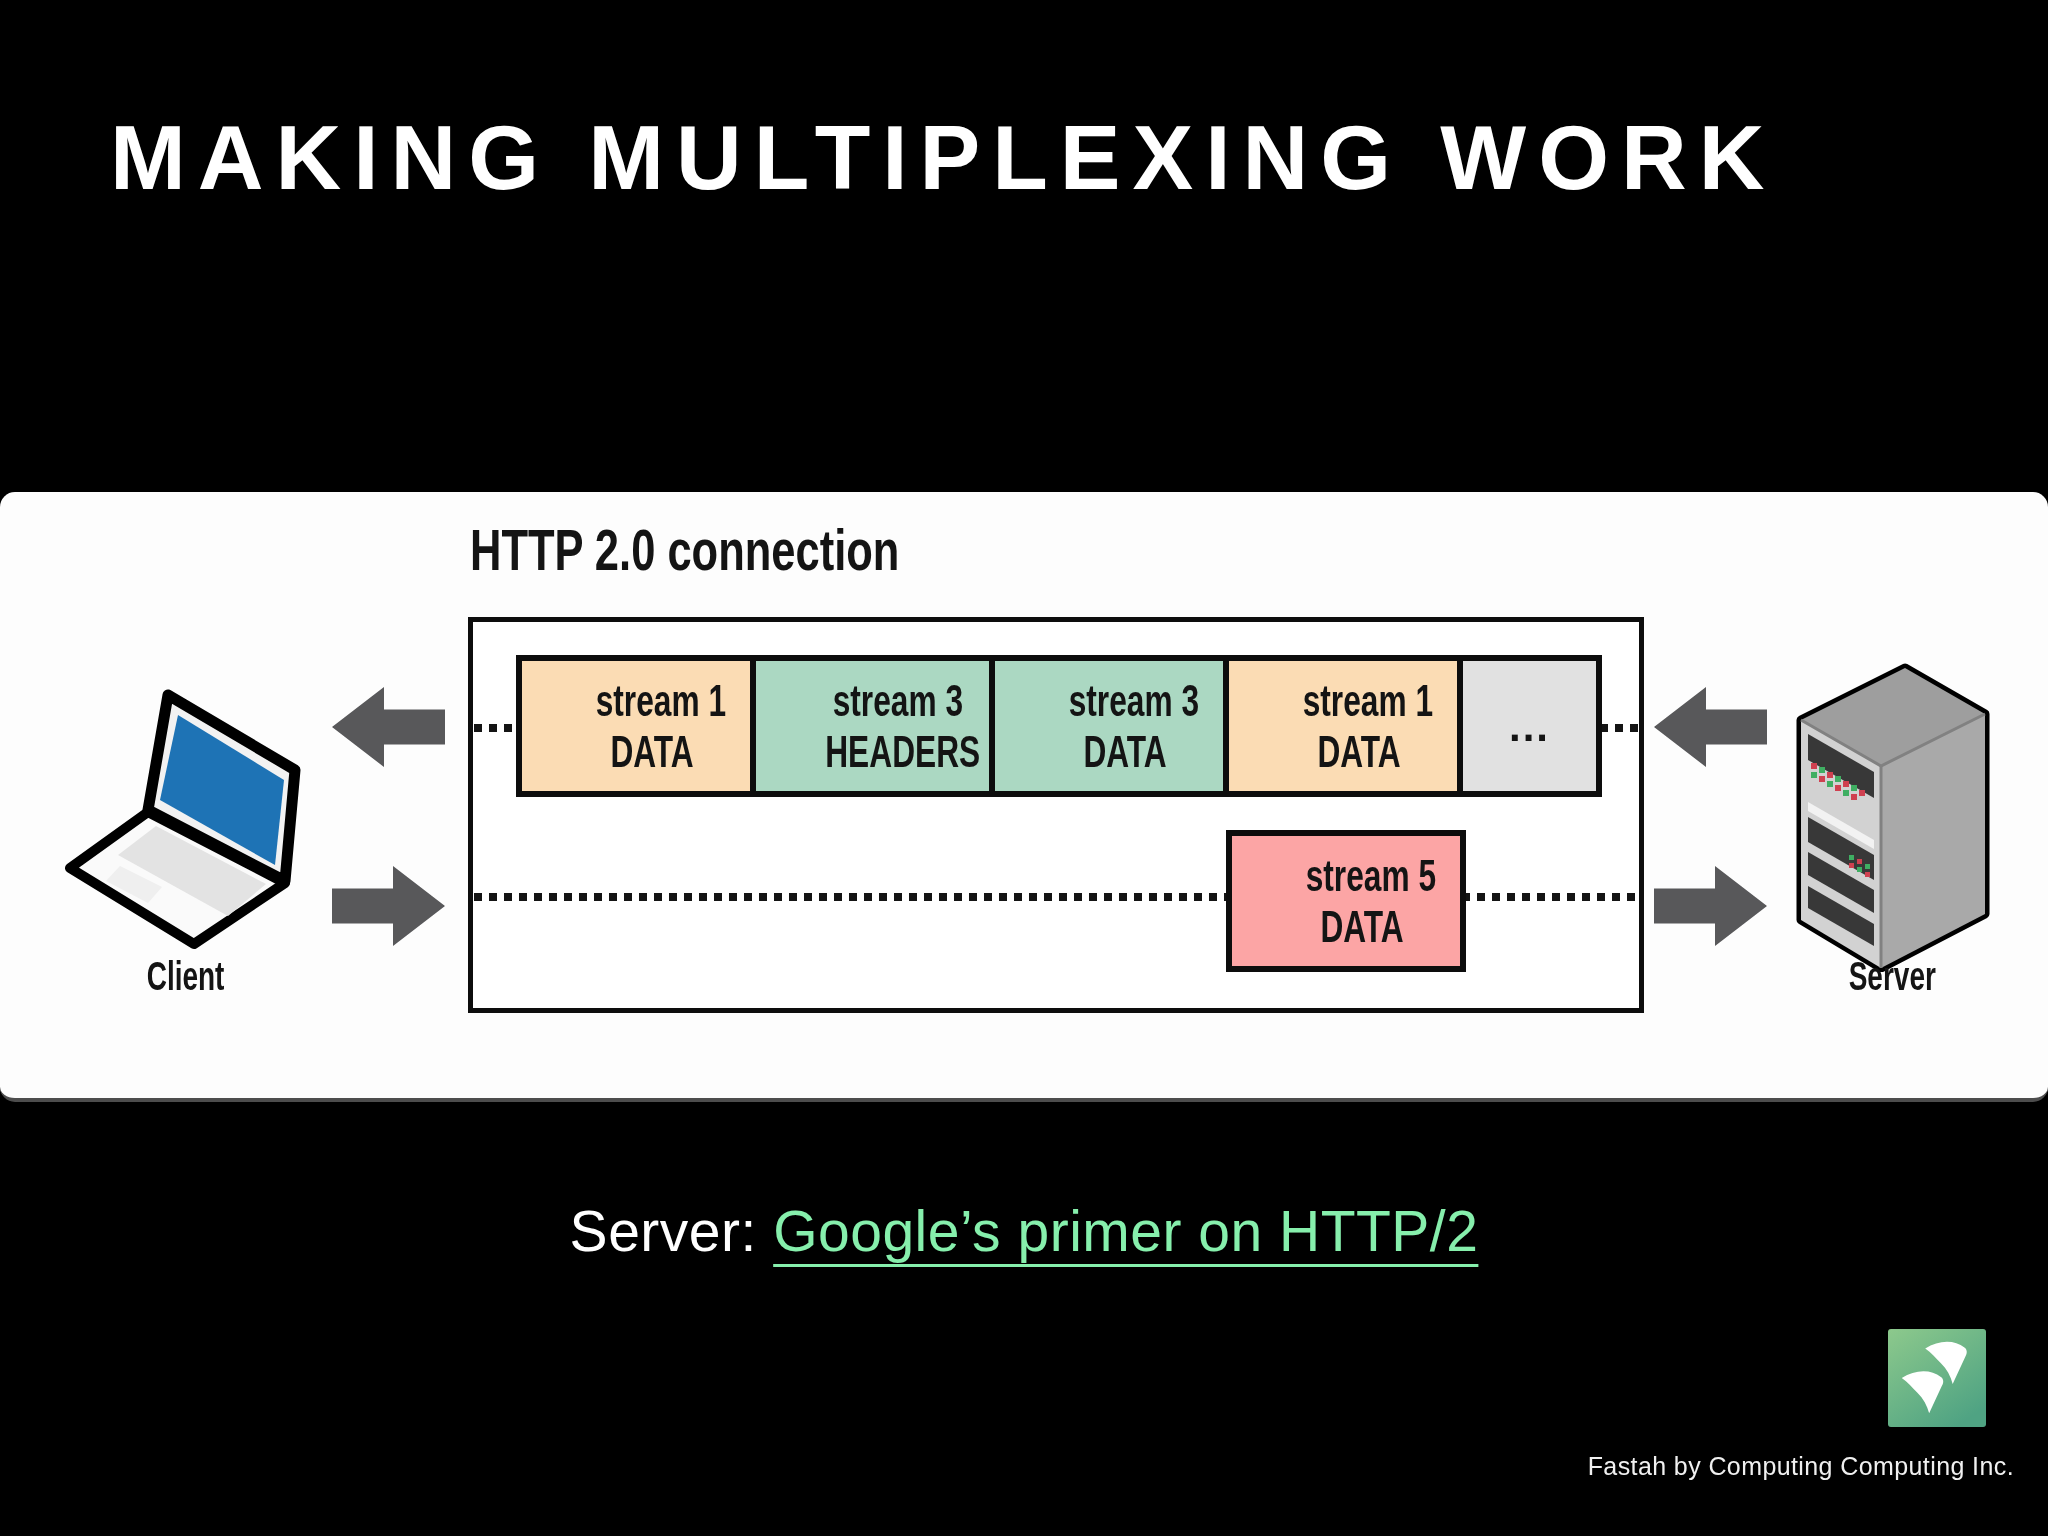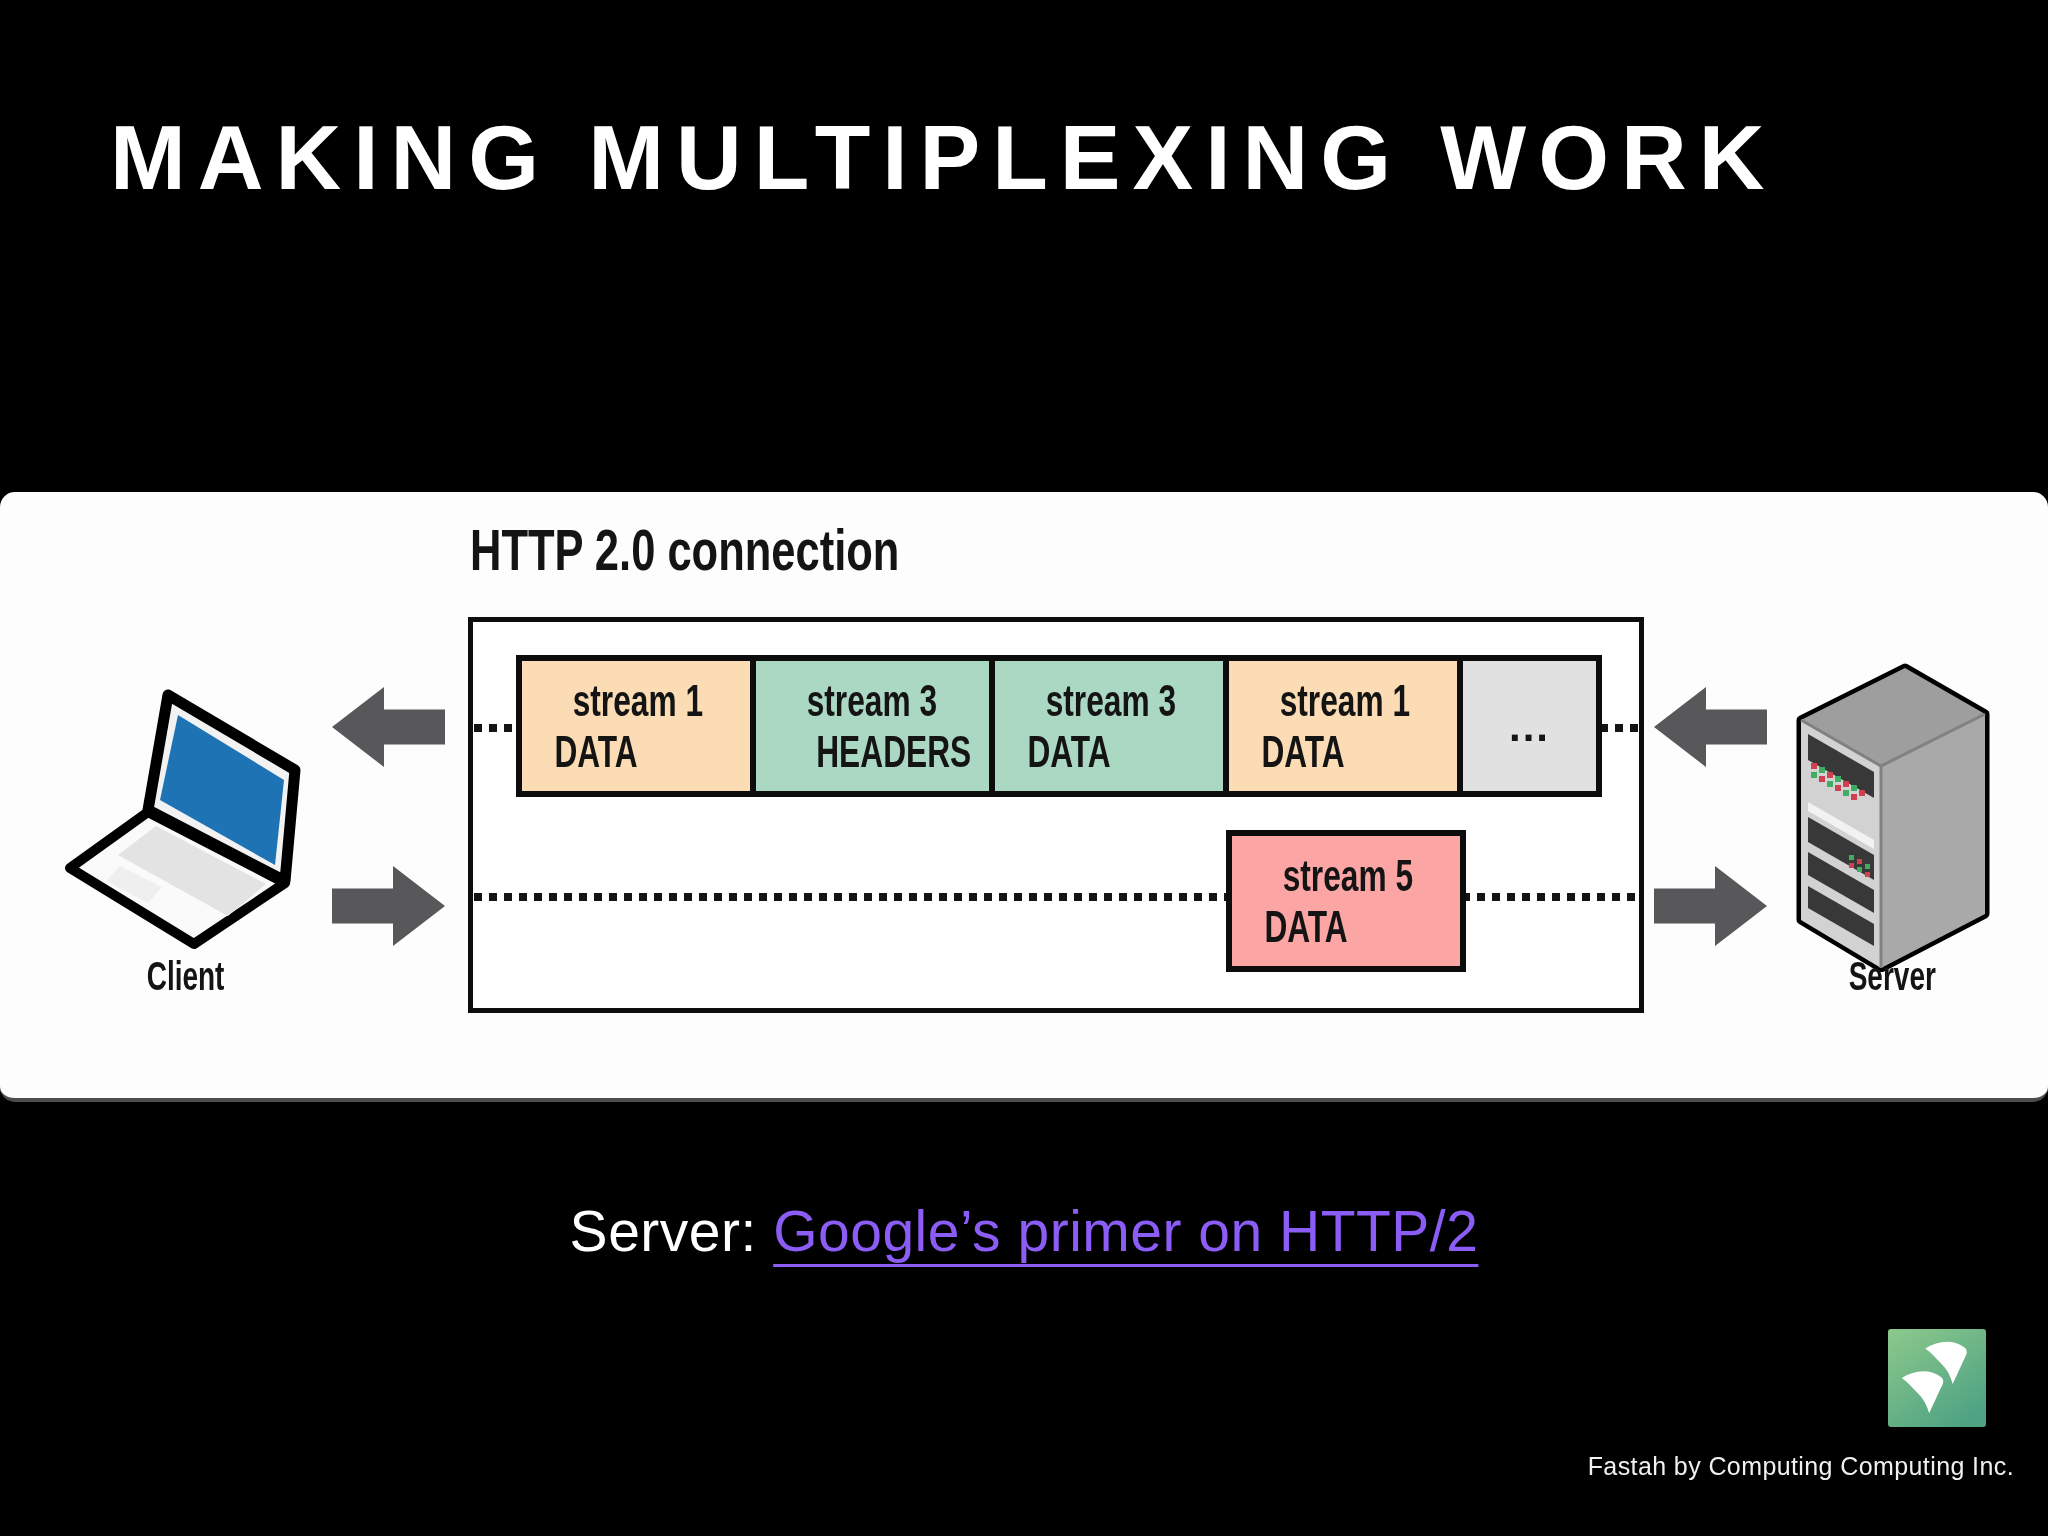--- a/index.html
+++ b/index.html
@@ -32,21 +32,21 @@
     background:repeating-linear-gradient(90deg,#141414 0 8px,transparent 8px 15px);
   }
   .dots.top-left{left:474px;top:232px;width:44px;}
   .dots.top-right{left:1600px;top:232px;width:40px;}
   .dots.bottom-left{left:474px;top:401px;width:754px;}
   .dots.bottom-right{left:1462px;top:401px;width:178px;}
   
   .frames-row{position:absolute;left:516px;top:163px;display:flex;}
   .frame{
     height:142px;border:6px solid #0d0d0d;box-sizing:border-box;
-    display:flex;flex-direction:column;justify-content:center;align-items:flex-start;
+    display:flex;flex-direction:column;justify-content:center;align-items:center;
     margin-left:-6px;
   }
   .frames-row .frame:first-child{margin-left:0;}
   .fw1{width:240px;} .fw2{width:245px;} .fw3{width:240px;} .fw4{width:240px;}
   .frame-ellipsis{width:145px;align-items:center;padding-right:0;}
   .frame-line{
     font-size:44px;font-weight:700;color:#141414;line-height:51px;white-space:nowrap;
     transform:scaleX(0.72);transform-origin:100% 50%;
   }
   .frame-ellipsis .ellipsis-text{
@@ -70,21 +70,21 @@
   }
   .endpoint-label > span{display:inline-block;transform:scaleX(0.70);transform-origin:50% 50%;}
   .client-label{left:66px;top:462px;}
   .server-label{left:1772px;top:462px;}
   
   .source-line{
     position:absolute;left:0;top:1198px;width:2048px;text-align:center;
     color:#fff;font-size:57px;font-weight:400;letter-spacing:0.5px;
   }
   .source-line a{
-    color:#8b5cf6;text-decoration:underline;text-decoration-thickness:3px;text-underline-offset:13px;
+    color:#86efac;text-decoration:underline;text-decoration-thickness:3px;text-underline-offset:13px;
   }
   .logo{position:absolute;left:1888px;top:1329px;width:98px;height:98px;}
   .footer-brand{
     position:absolute;right:34px;top:1452px;color:#f0f0f0;
     font-size:25px;font-weight:400;letter-spacing:0.4px;white-space:nowrap;
   }
 </style>
 </head>
 <body>
 

